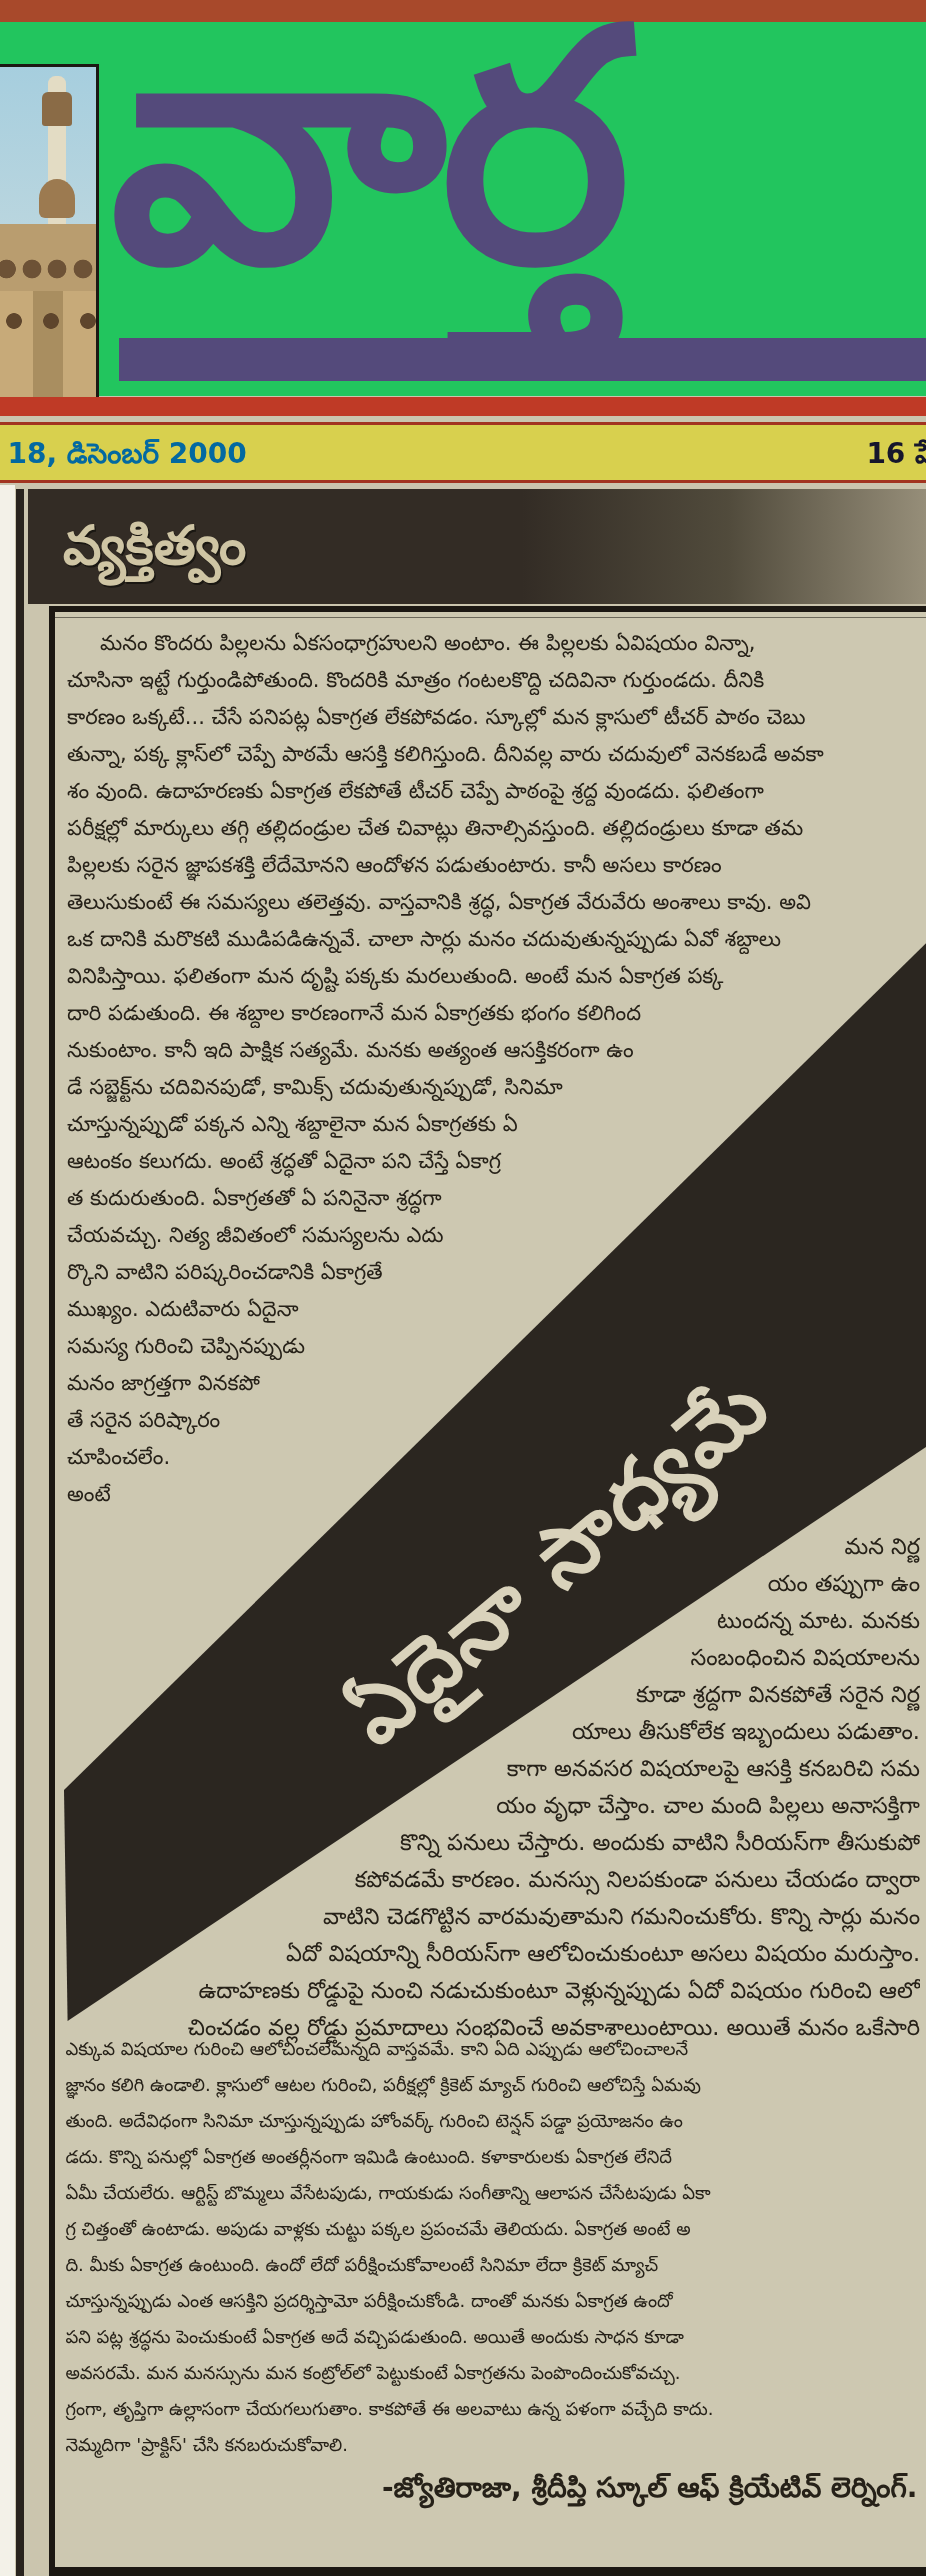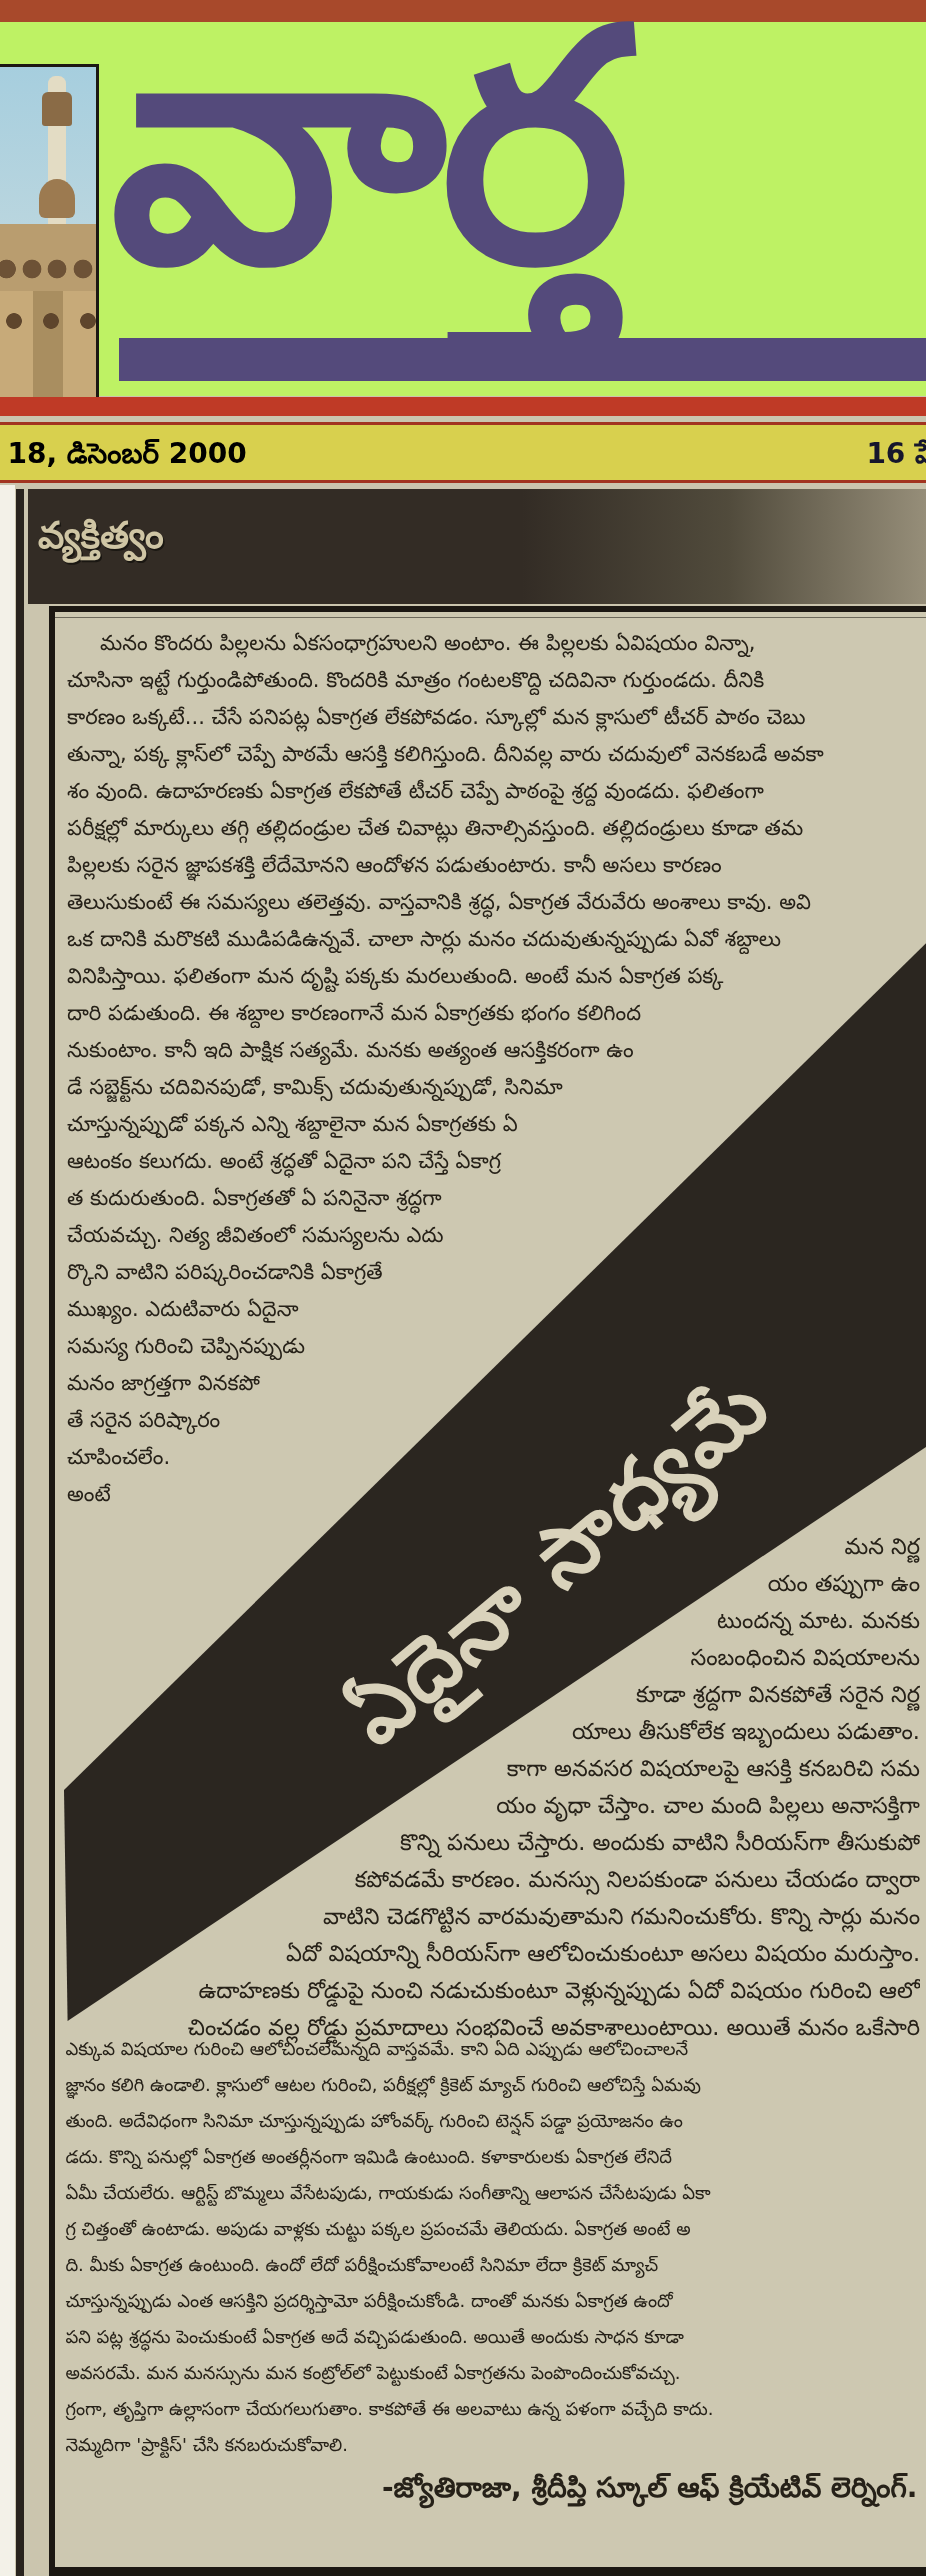--- a/index.html
+++ b/index.html
@@ -1,20 +1,20 @@
 <!DOCTYPE html>
 <html style="font-size:12px"><head>
 <meta charset="utf-8">
 <style>
   html,body{margin:0;padding:0;background:#8a857a;}
   #page{position:relative;width:926px;height:2576px;margin:0 auto;background:#cbc5ae;overflow:hidden;
         font-family:"DejaVu Sans","Liberation Sans",sans-serif;color:#262118;}
   
   .top-stripe{position:absolute;left:0;top:0;width:926px;height:22.4px;background:#a8492b;}
-  .masthead{position:absolute;left:0;top:22.4px;width:926px;height:374px;background:#bef264;}
+  .masthead{position:absolute;left:0;top:22.4px;width:926px;height:374px;background:#22c55e;}
   .masthead-title{position:absolute;left:110px;top:-66px;font-size:321px;line-height:1.2;font-weight:bold;
         color:#544a7b;white-space:nowrap;letter-spacing:-6px;}
   .masthead-underline{position:absolute;left:119px;top:316px;width:807px;height:43px;background:#544a7b;}
   
   .photo{position:absolute;left:-4.5px;top:42px;width:97px;height:345px;border:3.7px solid #1c1813;
         background:linear-gradient(#a6cede 0%,#bdd7df 55%,#cfd6c2 100%);overflow:hidden;}
   .minaret{position:absolute;left:49px;top:9px;width:18px;height:186px;background:#e3dcc4;border-radius:7.5px 7.5px 0 0;}
   .minaret-cap{position:absolute;left:43px;top:25px;width:30px;height:34px;background:#8a6b46;border-radius:6px 6px 3px 3px;}
   .minaret-tier{position:absolute;left:40px;top:112px;width:36px;height:39px;background:#9c7a50;border-radius:50% 50% 6px 6px;}
   .gallery-top{position:absolute;left:0;top:157px;width:100%;height:67px;background:#b99d6f;
@@ -24,26 +24,26 @@
         radial-gradient(circle at 84px 45px,#6d5236 9px,transparent 9.7px);}
   .gallery-bottom{position:absolute;left:0;top:224px;width:100%;height:121px;background:#c7aa79;
         background-image:radial-gradient(circle at 15px 30px,#5e452c 7.5px,transparent 8.2px),
         radial-gradient(circle at 52px 30px,#5e452c 7.5px,transparent 8.2px),
         radial-gradient(circle at 89px 30px,#5e452c 7.5px,transparent 8.2px),
         linear-gradient(90deg,transparent 34px,#a98e60 34px,#a98e60 64px,transparent 64px);}
   
   .red-stripe{position:absolute;left:0;top:397px;width:926px;height:19.4px;background:#bf3a26;}
   .dateline{position:absolute;left:0;top:422px;width:926px;height:61px;background:#d8d04e;
         border-top:3px solid #a23420;border-bottom:3px solid #a23420;box-sizing:border-box;}
-  .date-text{position:absolute;left:7.5px;top:12px;font-size:28px;font-weight:bold;color:#000000;white-space:nowrap;}
+  .date-text{position:absolute;left:7.5px;top:12px;font-size:28px;font-weight:bold;color:#0369a1;white-space:nowrap;}
   .pages-text{position:absolute;right:-9px;top:12px;font-size:28px;font-weight:bold;color:#16162c;white-space:nowrap;}
   
   .section-band{position:absolute;left:28px;top:489px;width:898px;height:115px;
         background:linear-gradient(90deg,#332c25 0%,#332c25 55%,#514b3c 78%,#968e79 100%);}
-  .section-title{position:absolute;left:10px;top:25px;font-size:37px;font-weight:bold;color:#cfc5a4;
+  .section-title{position:absolute;left:35px;top:25px;font-size:54px;font-weight:bold;color:#cfc5a4;
         text-shadow:1.5px 1.5px 0 #1a1712;white-space:nowrap;}
   .outer-line{position:absolute;left:16.4px;top:489px;width:7.5px;height:2087px;background:#28231d;}
   .left-margin{position:absolute;left:0;top:485px;width:15px;height:2091px;background:#f3f1e8;}
   
   .article-box{position:absolute;left:49px;top:606px;width:877px;height:1970px;box-sizing:border-box;
         border-top:6.7px solid #1c1813;border-left:6.7px solid #1c1813;border-bottom:9px solid #1c1813;
         background:#cdc8b1;}
   .inner-top-line{position:absolute;left:0;top:4.5px;width:100%;height:1.5px;background:rgba(28,24,19,.55);}
   .col-left{position:absolute;left:12px;top:13.4px;width:854px;}
   .col-right{position:absolute;right:6px;top:916px;width:858px;}

